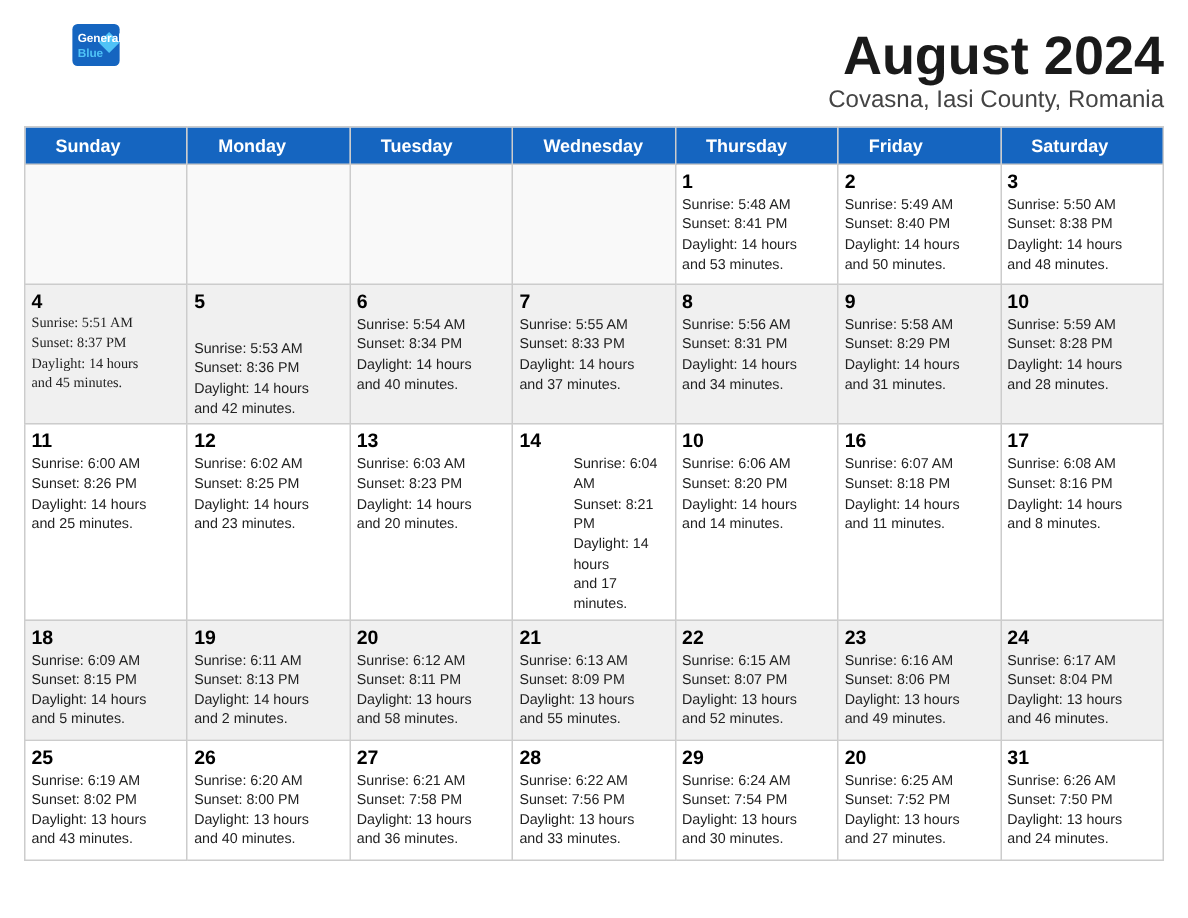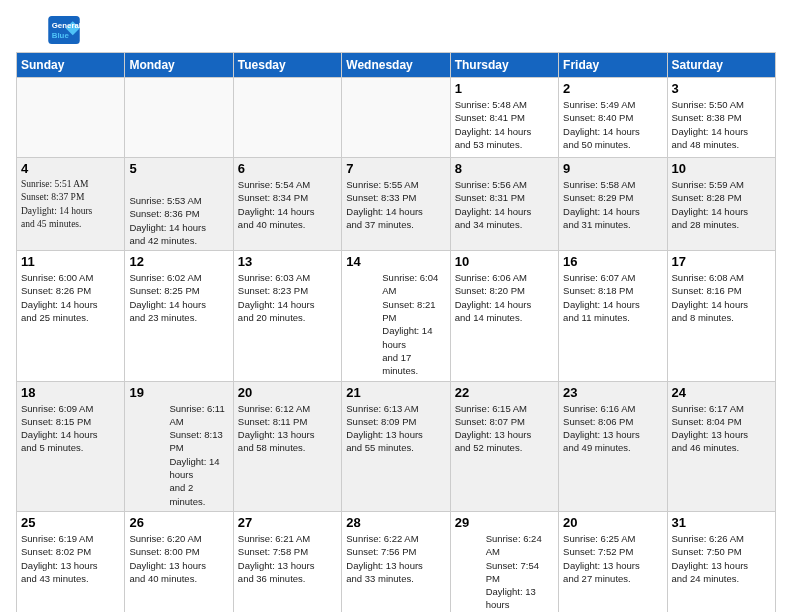--- a/index.html
+++ b/index.html
@@ -37,21 +37,21 @@
       color: #444;
     }
     table {
       width: 100%;
       border-collapse: collapse;
       font-size: 10.5px;
     }
     thead th {
       background: #1565c0;
       color: #fff;
-      padding: 5px 4px;
+      padding: 5px 20px;
       text-align: left;
       font-size: 12px;
       font-weight: bold;
       border: 1px solid #ccc;
     }
     td {
       border: 1px solid #ccc;
       vertical-align: top;
       padding: 3px 4px;
       width: 14.28%;
@@ -77,20 +77,24 @@
 
 <div class="header-area">
   <div class="logo">
     <svg class="logo-icon" viewBox="0 0 36 32" xmlns="http://www.w3.org/2000/svg">
       <rect x="0" y="0" width="36" height="32" fill="#1565c0" rx="4"></rect>
       <polygon points="28,6 36,14 28,22 20,14" fill="#4fc3f7"></polygon>
       <text x="4" y="14" font-size="9" fill="white" font-weight="bold">General</text>
       <text x="4" y="25" font-size="9" fill="#4fc3f7" font-weight="bold">Blue</text>
     </svg>
   </div>
+  <div class="title-area">
+    <div class="month-title">August 2024</div>
+    <div class="subtitle">Covasna, Iasi County, Romania</div>
+  </div>
 </div>
 
 <table>
   <thead id="thead-row">
   <tr>
         <th>Sunday</th>
         <th>Monday</th>
         <th>Tuesday</th>
         <th>Wednesday</th>
         <th>Thursday</th>
@@ -231,21 +235,21 @@
       <tr>
         <td class="shaded">
           <span class="day-num">18</span>
           <div class="cell-text" style="white-space: pre-line;">Sunrise: 6:09 AM
 Sunset: 8:15 PM
 Daylight: 14 hours
 and 5 minutes.</div>
         </td>
         <td class="shaded">
           <span class="day-num">19</span>
-          <div class="cell-text" style="white-space: pre-line; margin-left: 40px;">Sunrise: 6:11 AM
+          <div class="cell-text" style="white-space: pre-line;">Sunrise: 6:11 AM
 Sunset: 8:13 PM
 Daylight: 14 hours
 and 2 minutes.</div>
         </td>
         <td class="shaded">
           <span class="day-num">20</span>
           <div class="cell-text" style="white-space: pre-line;">Sunrise: 6:12 AM
 Sunset: 8:11 PM
 Daylight: 13 hours
 and 58 minutes.</div>
@@ -303,21 +307,21 @@
         </td>
         <td class="filled">
           <span class="day-num">28</span>
           <div class="cell-text" style="white-space: pre-line;">Sunrise: 6:22 AM
 Sunset: 7:56 PM
 Daylight: 13 hours
 and 33 minutes.</div>
         </td>
         <td class="filled">
           <span class="day-num">29</span>
-          <div class="cell-text" style="white-space: pre-line; margin-left: 31px;">Sunrise: 6:24 AM
+          <div class="cell-text" style="white-space: pre-line;">Sunrise: 6:24 AM
 Sunset: 7:54 PM
 Daylight: 13 hours
 and 30 minutes.</div>
         </td>
         <td class="filled">
           <span class="day-num">20</span>
           <div class="cell-text" style="white-space: pre-line;">Sunrise: 6:25 AM
 Sunset: 7:52 PM
 Daylight: 13 hours
 and 27 minutes.</div>

